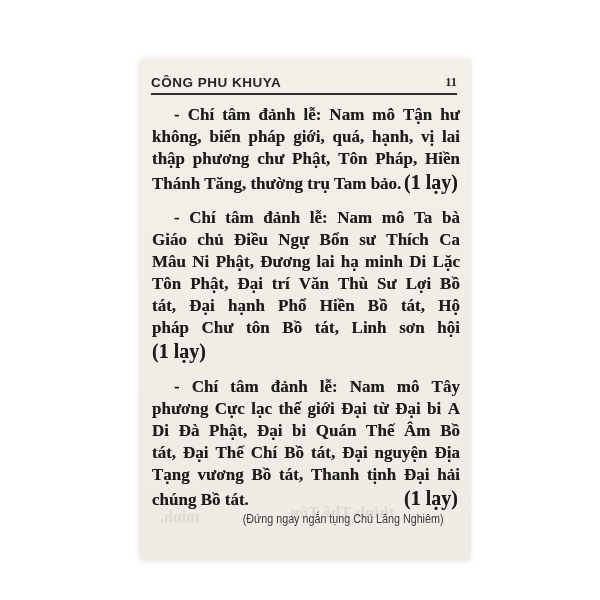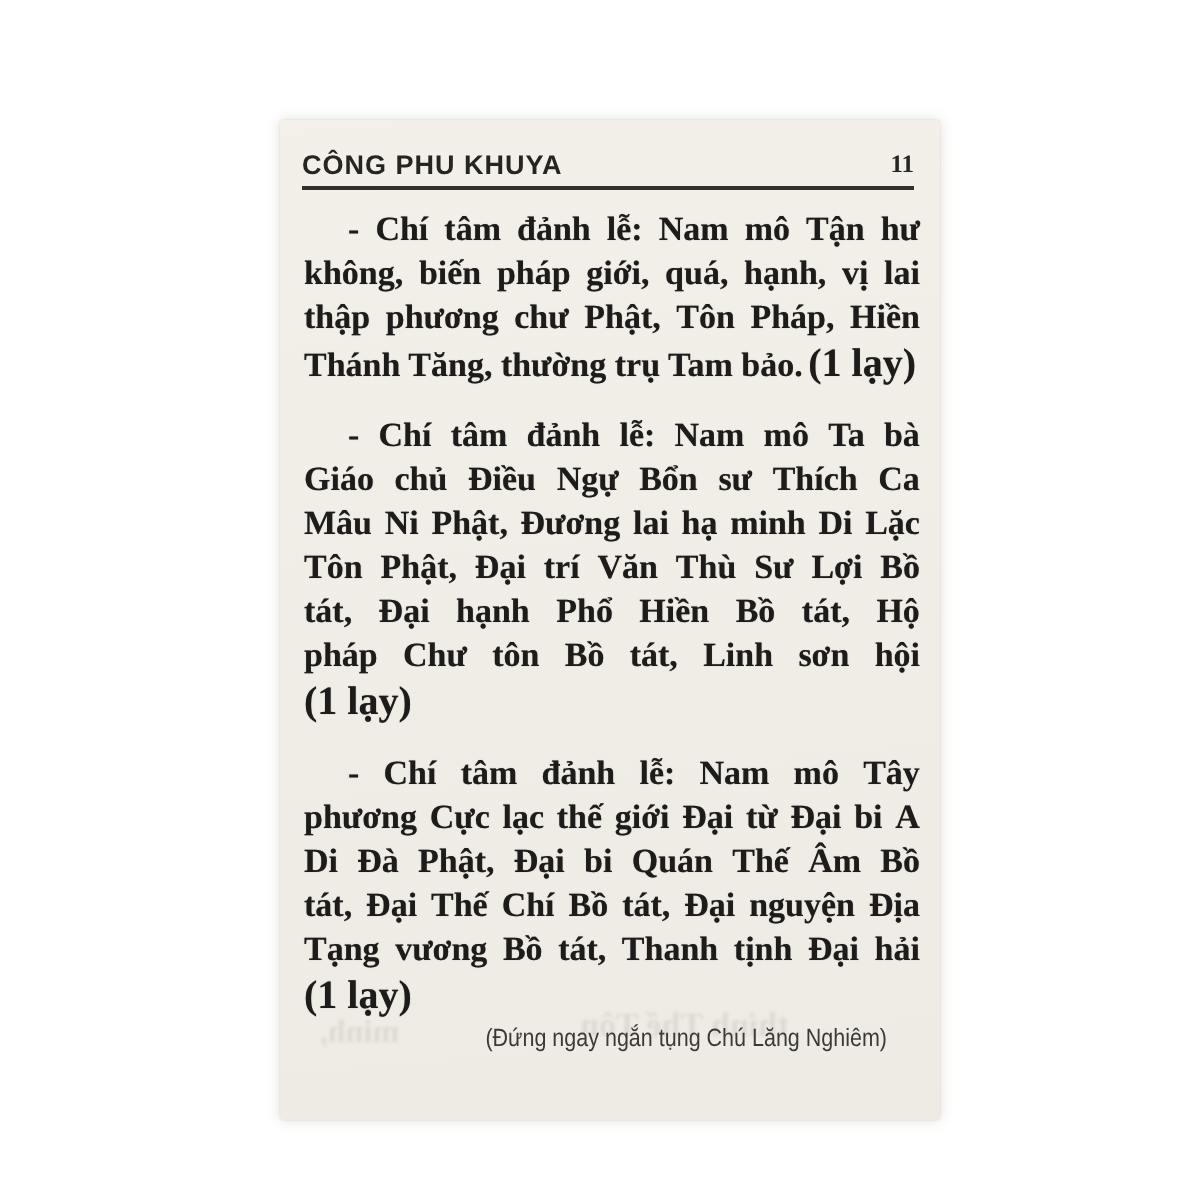--- a/index.html
+++ b/index.html
@@ -209,20 +209,21 @@
             <span>Tạng</span>
             <span>vương</span>
             <span>Bồ</span>
             <span>tát,</span>
             <span>Thanh</span>
             <span>tịnh</span>
             <span>Đại</span>
             <span>hải</span>
           </div>
         <div class="lastline">
+          <span>chúng Bồ tát.</span>
           <span class="bow">(1 lạy)</span>
         </div>
       </div>
 
     </div>
 
     <div class="ghost ghost-1">thỉnh Thế Tôn</div>
     <div class="ghost ghost-2">minh,</div>
 
     <div class="footnote">(Đứng ngay ngắn tụng Chú Lăng Nghiêm)</div>

